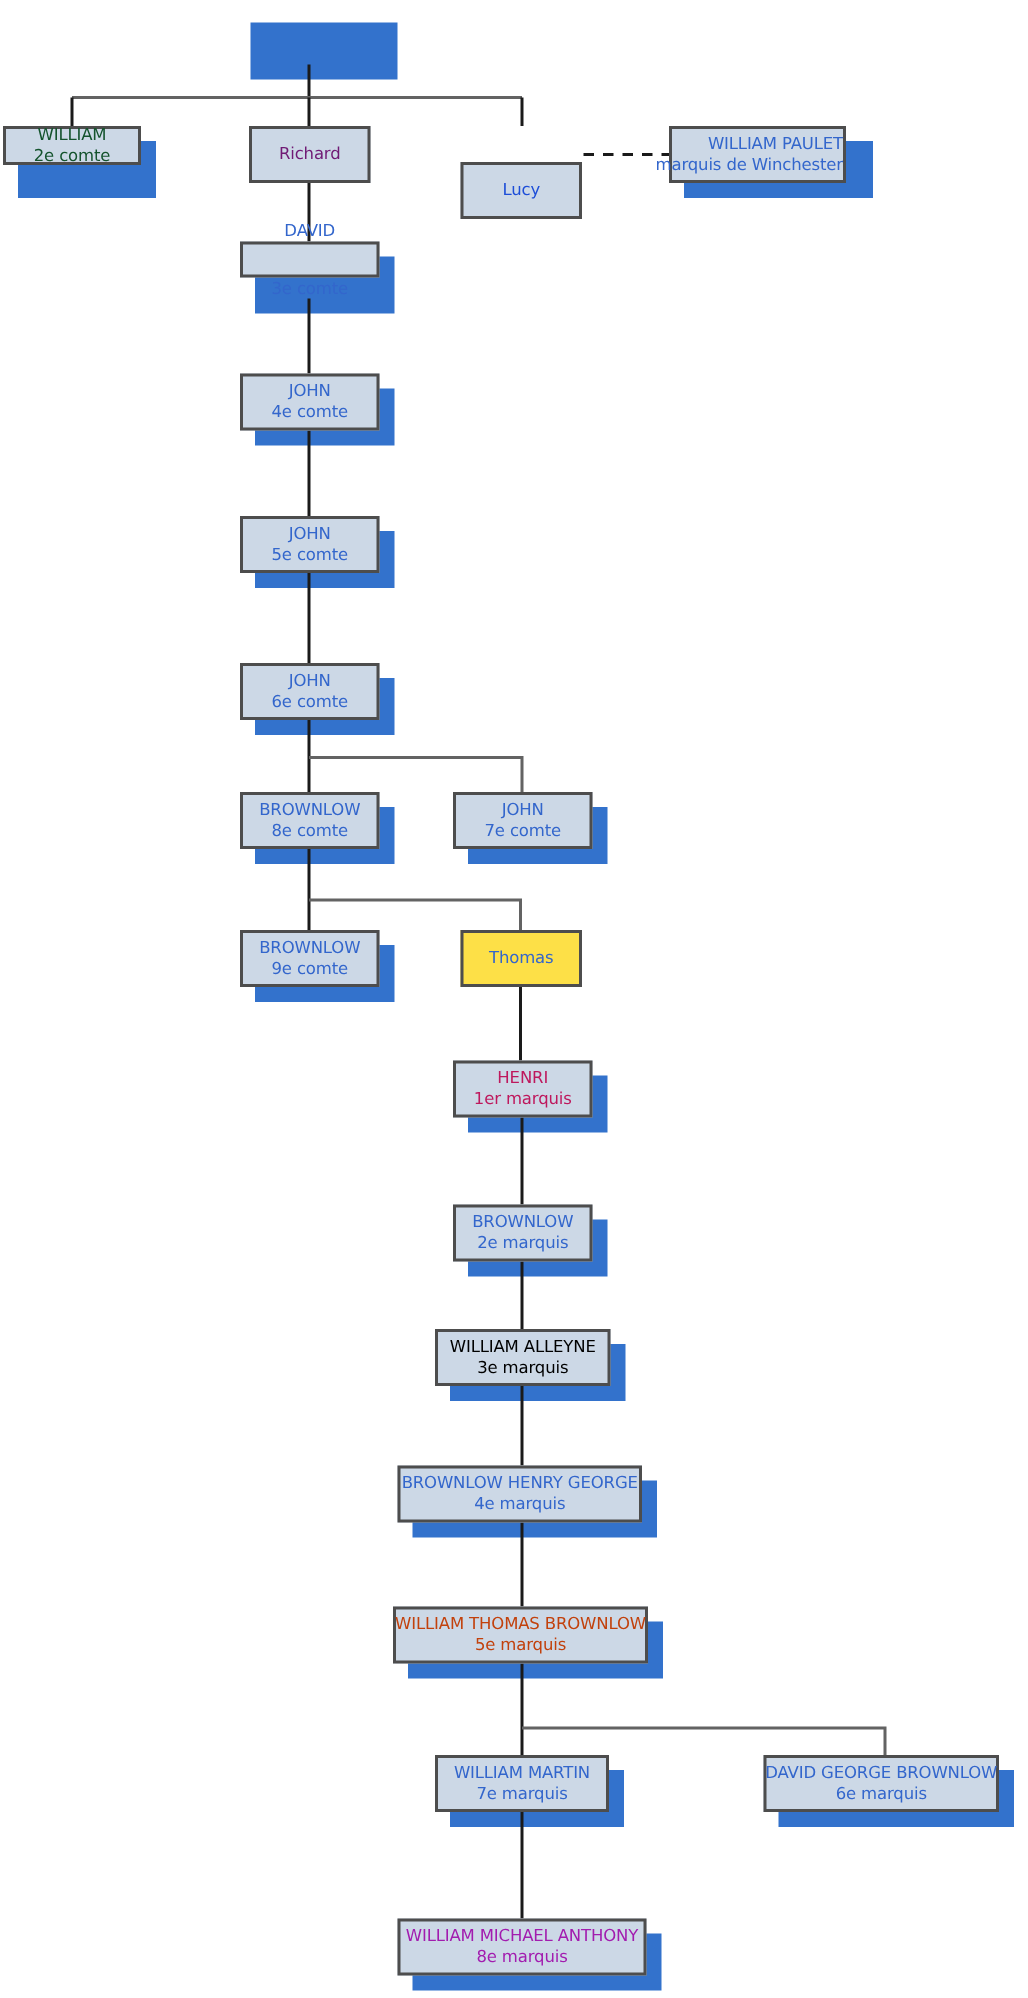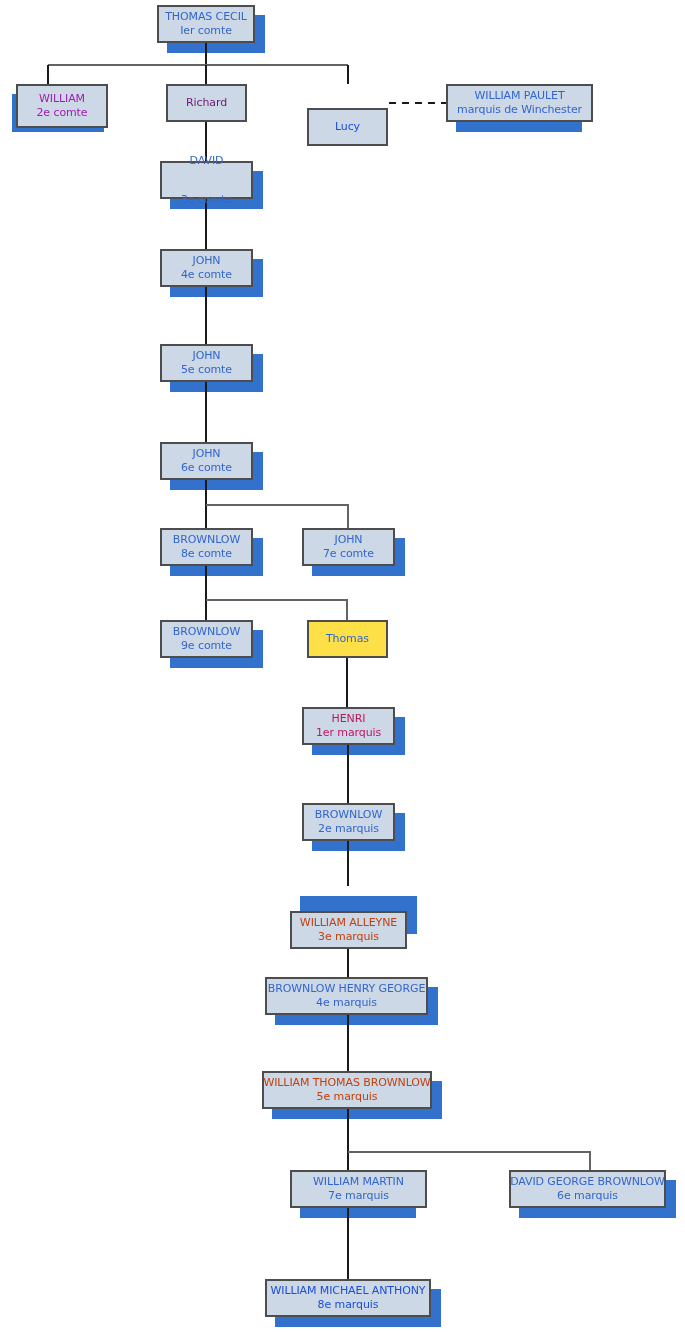--- a/index.html
+++ b/index.html
@@ -64,42 +64,38 @@
       <polyline points="348,745 348,803" fill="none" stroke="#1a1a1a" stroke-width="2"></polyline>
       <polyline points="348,841 348,886" fill="none" stroke="#1a1a1a" stroke-width="2"></polyline>
       <polyline points="348,924 348,977" fill="none" stroke="#1a1a1a" stroke-width="2"></polyline>
       <polyline points="348,1015 348,1071" fill="none" stroke="#1a1a1a" stroke-width="2"></polyline>
       <polyline points="348,1109 348,1170" fill="none" stroke="#1a1a1a" stroke-width="2"></polyline>
       <polyline points="348,1152 590,1152 590,1170" fill="none" stroke="#636363" stroke-width="2"></polyline>
       <polyline points="348,1208 348,1279" fill="none" stroke="#1a1a1a" stroke-width="2"></polyline>
       <polyline points="389,103 446,103" fill="none" stroke="#1a1a1a" stroke-width="2" stroke-dasharray="7,6"></polyline>
     </svg>
 <div class="node-shadow" style="left: 167px; top: 15px; width: 98px; height: 38px; background: rgb(51, 114, 204);"></div>
-    <div class="node" style="left: 157px; top: 5px; width: 98px; height: 38px; background: rgb(204, 216, 230); border: 2px solid rgb(77, 77, 77); color: rgb(51, 102, 204);">
-      <span class="nline">THOMAS CECIL</span>
-      <span class="nline">Ier comte</span>
-    </div>
     <div class="node-shadow" style="left: 12px; top: 94px; width: 92px; height: 38px; background: rgb(51, 114, 204);"></div>
-    <div class="node" style="left: 16px; top: 84px; width: 92px; height: 44px; background: rgb(204, 216, 230); border: 2px solid rgb(77, 77, 77); color: #a21caf;">
+    <div class="node" style="left: 2px; top: 84px; width: 92px; height: 26px; background: rgb(204, 216, 230); border: 2px solid rgb(77, 77, 77); color: #14532d;">
       <span class="nline">WILLIAM</span>
       <span class="nline">2e comte</span>
     </div>
     <div class="node" style="left: 166px; top: 84px; width: 81px; height: 38px; background: rgb(204, 216, 230); border: 2px solid rgb(77, 77, 77); color: #701a75;">
       <span class="nline">Richard</span>
     </div>
     <div class="node" style="left: 307px; top: 84px; width: 81px; height: 38px; background: rgb(204, 216, 230); border: 2px solid rgb(77, 77, 77); color: #1d4ed8; margin-top: 24px;">
       <span class="nline">Lucy</span>
     </div>
     <div class="node-shadow" style="left: 456px; top: 94px; width: 126px; height: 38px; background: rgb(51, 114, 204);"></div>
-    <div class="node" style="left: 446px; top: 84px; width: 147px; height: 38px; background: rgb(204, 216, 230); border: 2px solid rgb(77, 77, 77); color: rgb(51, 102, 204);">
+    <div class="node" style="left: 446px; top: 84px; width: 118px; height: 38px; background: rgb(204, 216, 230); border: 2px solid rgb(77, 77, 77); color: rgb(51, 102, 204); align-items: flex-end;">
       <span class="nline">WILLIAM PAULET</span>
       <span class="nline">marquis de Winchester</span>
     </div>
     <div class="node-shadow" style="left: 170px; top: 171px; width: 93px; height: 38px; background: rgb(51, 114, 204);"></div>
-    <div class="node" style="left: 160px; top: 161px; width: 93px; height: 38px; background: rgb(204, 216, 230); border: 2px solid rgb(77, 77, 77); color: rgb(51, 102, 204); gap: 25px;">
+    <div class="node" style="left: 160px; top: 161px; width: 93px; height: 24px; background: rgb(204, 216, 230); border: 2px solid rgb(77, 77, 77); color: rgb(51, 102, 204); gap: 25px;">
       <span class="nline">DAVID</span>
       <span class="nline">3e comte</span>
     </div>
     <div class="node-shadow" style="left: 170px; top: 259px; width: 93px; height: 38px; background: rgb(51, 114, 204);"></div>
     <div class="node" style="left: 160px; top: 249px; width: 93px; height: 38px; background: rgb(204, 216, 230); border: 2px solid rgb(77, 77, 77); color: rgb(51, 102, 204);">
       <span class="nline">JOHN</span>
       <span class="nline">4e comte</span>
     </div>
     <div class="node-shadow" style="left: 170px; top: 354px; width: 93px; height: 38px; background: rgb(51, 114, 204);"></div>
     <div class="node" style="left: 160px; top: 344px; width: 93px; height: 38px; background: rgb(204, 216, 230); border: 2px solid rgb(77, 77, 77); color: rgb(51, 102, 204);">
@@ -133,42 +129,42 @@
     <div class="node" style="left: 302px; top: 707px; width: 93px; height: 38px; background: rgb(204, 216, 230); border: 2px solid rgb(77, 77, 77); color: #be185d;">
       <span class="nline">HENRI</span>
       <span class="nline">1er marquis</span>
     </div>
     <div class="node-shadow" style="left: 312px; top: 813px; width: 93px; height: 38px; background: rgb(51, 114, 204);"></div>
     <div class="node" style="left: 302px; top: 803px; width: 93px; height: 38px; background: rgb(204, 216, 230); border: 2px solid rgb(77, 77, 77); color: rgb(51, 102, 204);">
       <span class="nline">BROWNLOW</span>
       <span class="nline">2e marquis</span>
     </div>
     <div class="node-shadow" style="left: 300px; top: 896px; width: 117px; height: 38px; background: rgb(51, 114, 204);"></div>
-    <div class="node" style="left: 290px; top: 886px; width: 117px; height: 38px; background: rgb(204, 216, 230); border: 2px solid rgb(77, 77, 77); color: #c2410c; margin-top: 25px;">
+    <div class="node" style="left: 290px; top: 886px; width: 117px; height: 38px; background: rgb(204, 216, 230); border: 2px solid rgb(77, 77, 77); color: #000000;">
       <span class="nline">WILLIAM ALLEYNE</span>
       <span class="nline">3e marquis</span>
     </div>
     <div class="node-shadow" style="left: 275px; top: 987px; width: 163px; height: 38px; background: rgb(51, 114, 204);"></div>
     <div class="node" style="left: 265px; top: 977px; width: 163px; height: 38px; background: rgb(204, 216, 230); border: 2px solid rgb(77, 77, 77); color: rgb(51, 102, 204); text-align: right;">
       <span class="nline">BROWNLOW HENRY GEORGE</span>
       <span class="nline">4e marquis</span>
     </div>
     <div class="node-shadow" style="left: 272px; top: 1081px; width: 170px; height: 38px; background: rgb(51, 114, 204);"></div>
     <div class="node" style="left: 262px; top: 1071px; width: 170px; height: 38px; background: rgb(204, 216, 230); border: 2px solid rgb(77, 77, 77); color: #c2410c;">
       <span class="nline">WILLIAM THOMAS BROWNLOW</span>
       <span class="nline">5e marquis</span>
     </div>
     <div class="node-shadow" style="left: 300px; top: 1180px; width: 116px; height: 38px; background: rgb(51, 114, 204);"></div>
-    <div class="node" style="left: 290px; top: 1170px; width: 137px; height: 38px; background: rgb(204, 216, 230); border: 2px solid rgb(77, 77, 77); color: rgb(51, 102, 204);">
+    <div class="node" style="left: 290px; top: 1170px; width: 116px; height: 38px; background: rgb(204, 216, 230); border: 2px solid rgb(77, 77, 77); color: rgb(51, 102, 204);">
       <span class="nline">WILLIAM MARTIN</span>
       <span class="nline">7e marquis</span>
     </div>
     <div class="node-shadow" style="left: 519px; top: 1180px; width: 157px; height: 38px; background: rgb(51, 114, 204);"></div>
     <div class="node" style="left: 509px; top: 1170px; width: 157px; height: 38px; background: rgb(204, 216, 230); border: 2px solid rgb(77, 77, 77); color: rgb(51, 102, 204); text-align: right;">
       <span class="nline">DAVID GEORGE BROWNLOW</span>
       <span class="nline">6e marquis</span>
     </div>
     <div class="node-shadow" style="left: 275px; top: 1289px; width: 166px; height: 38px; background: rgb(51, 114, 204);"></div>
-    <div class="node" style="left: 265px; top: 1279px; width: 166px; height: 38px; background: rgb(204, 216, 230); border: 2px solid rgb(77, 77, 77); color: #1d4ed8;">
+    <div class="node" style="left: 265px; top: 1279px; width: 166px; height: 38px; background: rgb(204, 216, 230); border: 2px solid rgb(77, 77, 77); color: #a21caf;">
       <span class="nline">WILLIAM MICHAEL ANTHONY</span>
       <span class="nline">8e marquis</span>
     </div>
   </div>
 
 </body></html>

